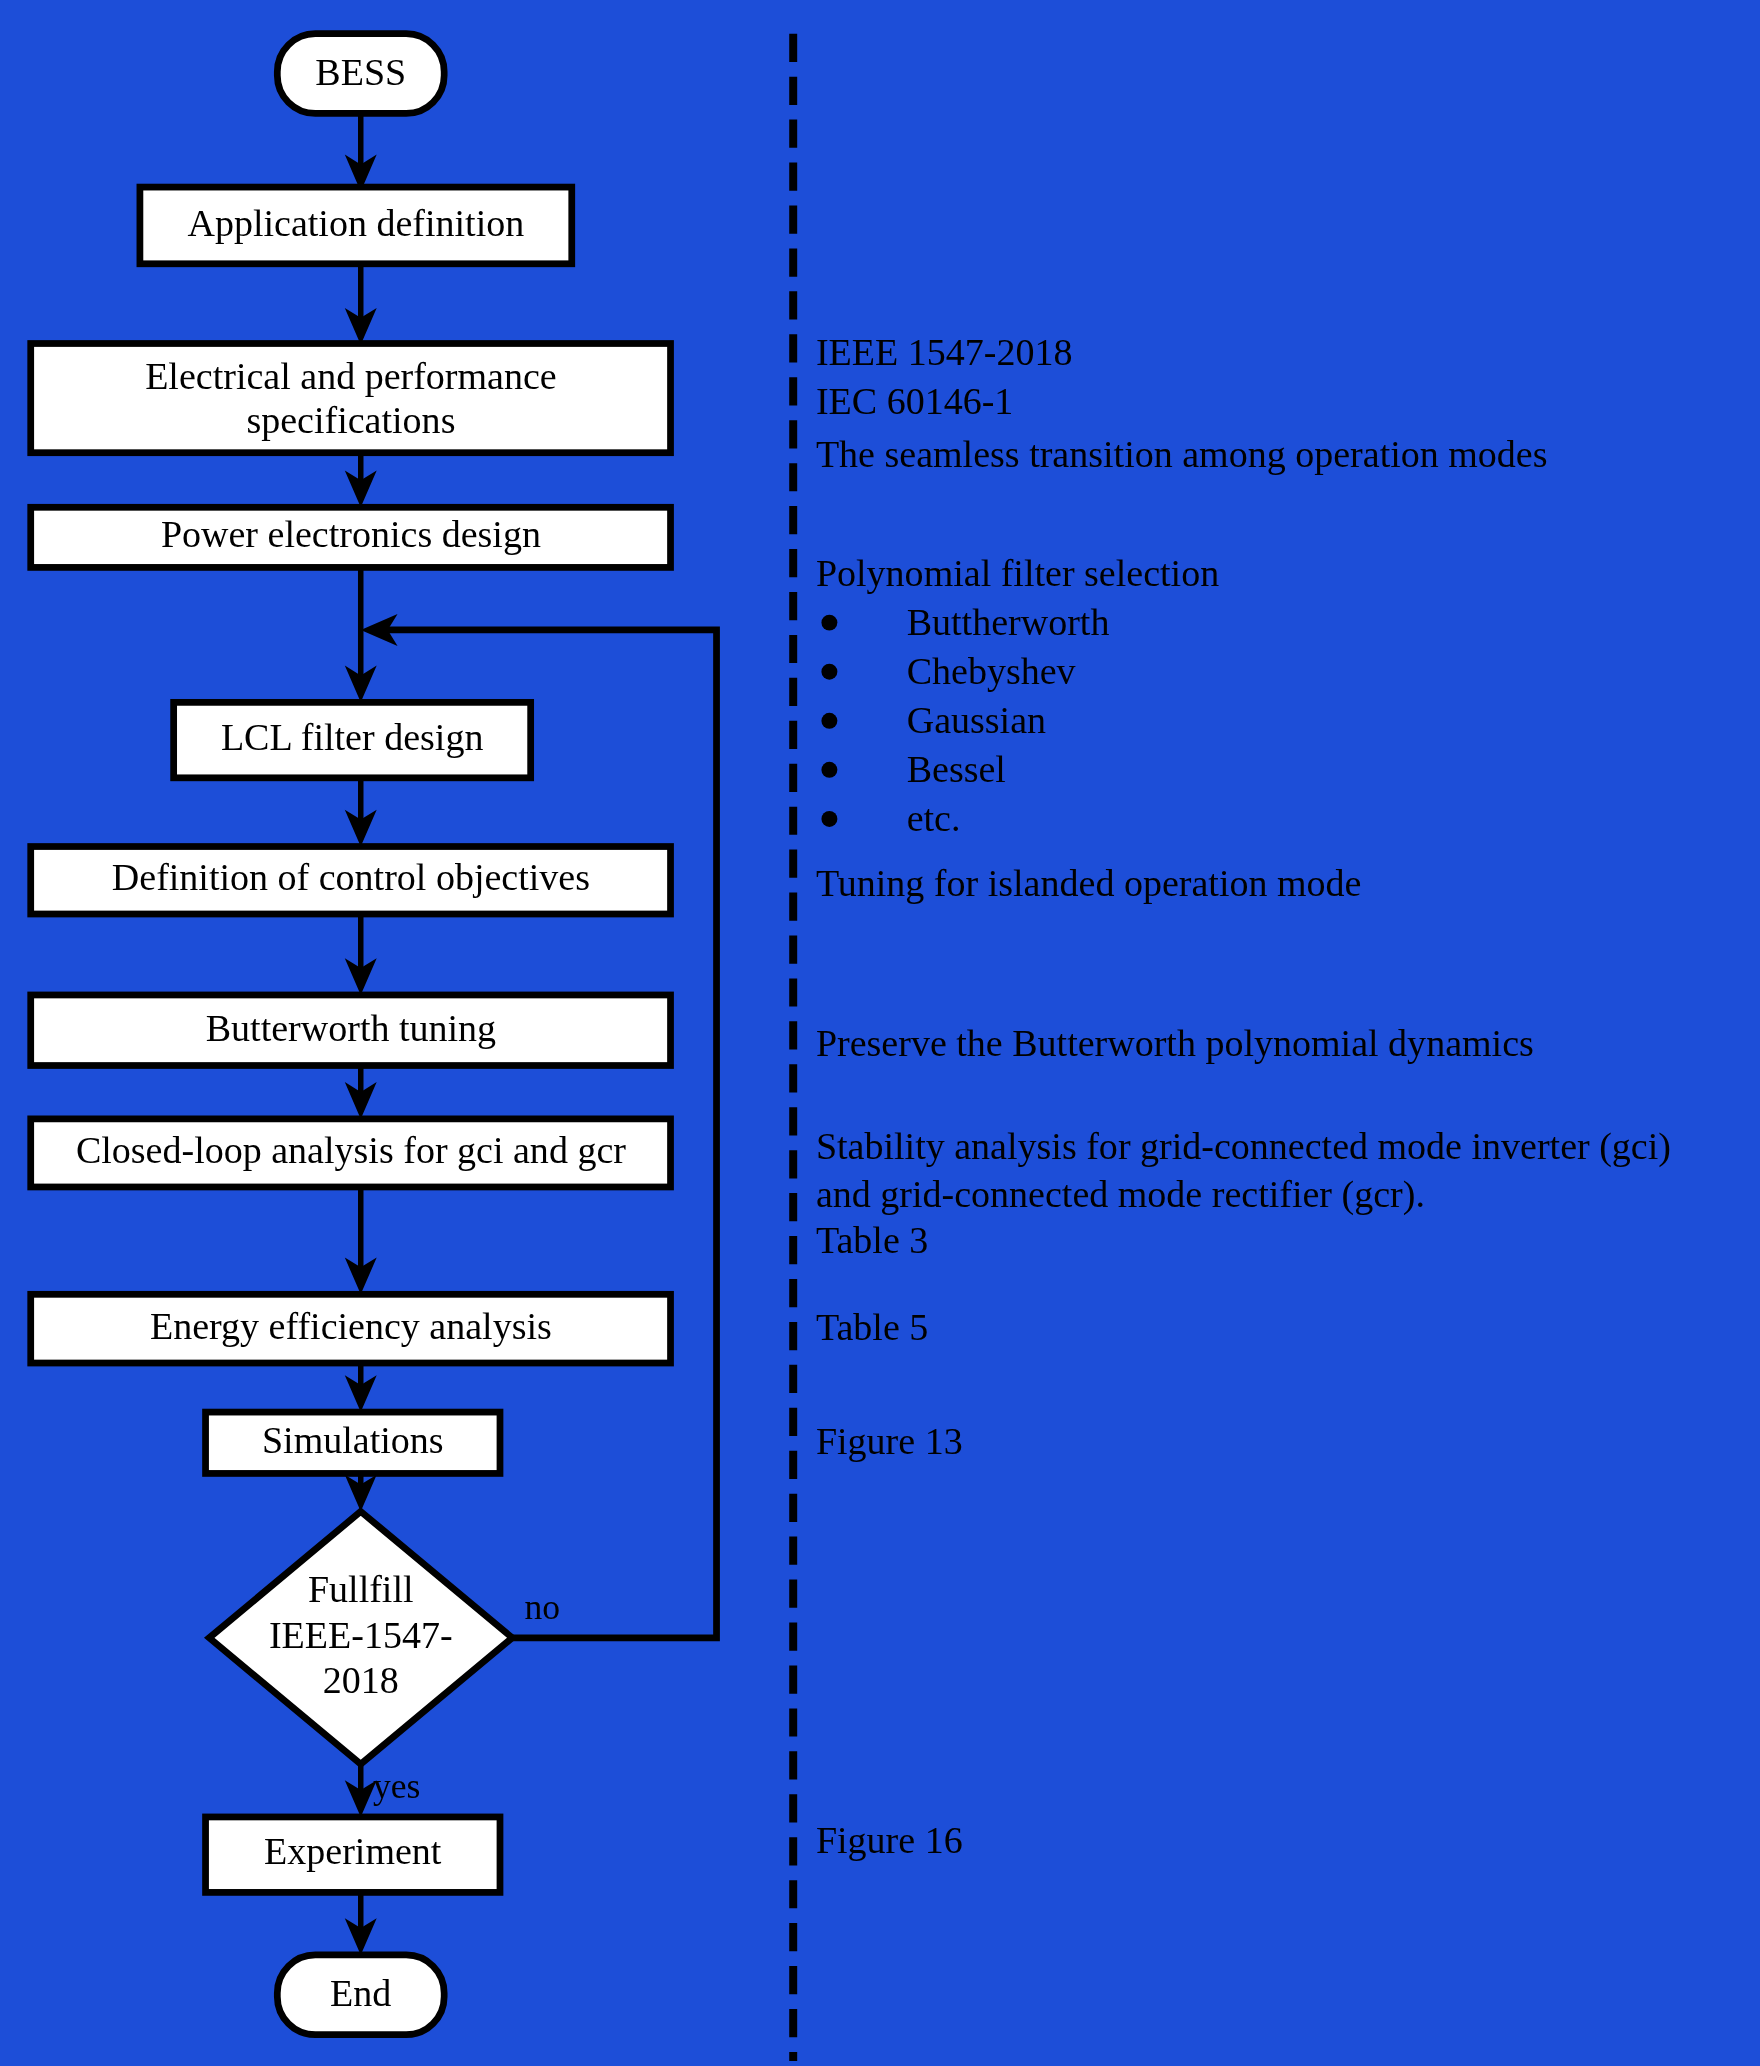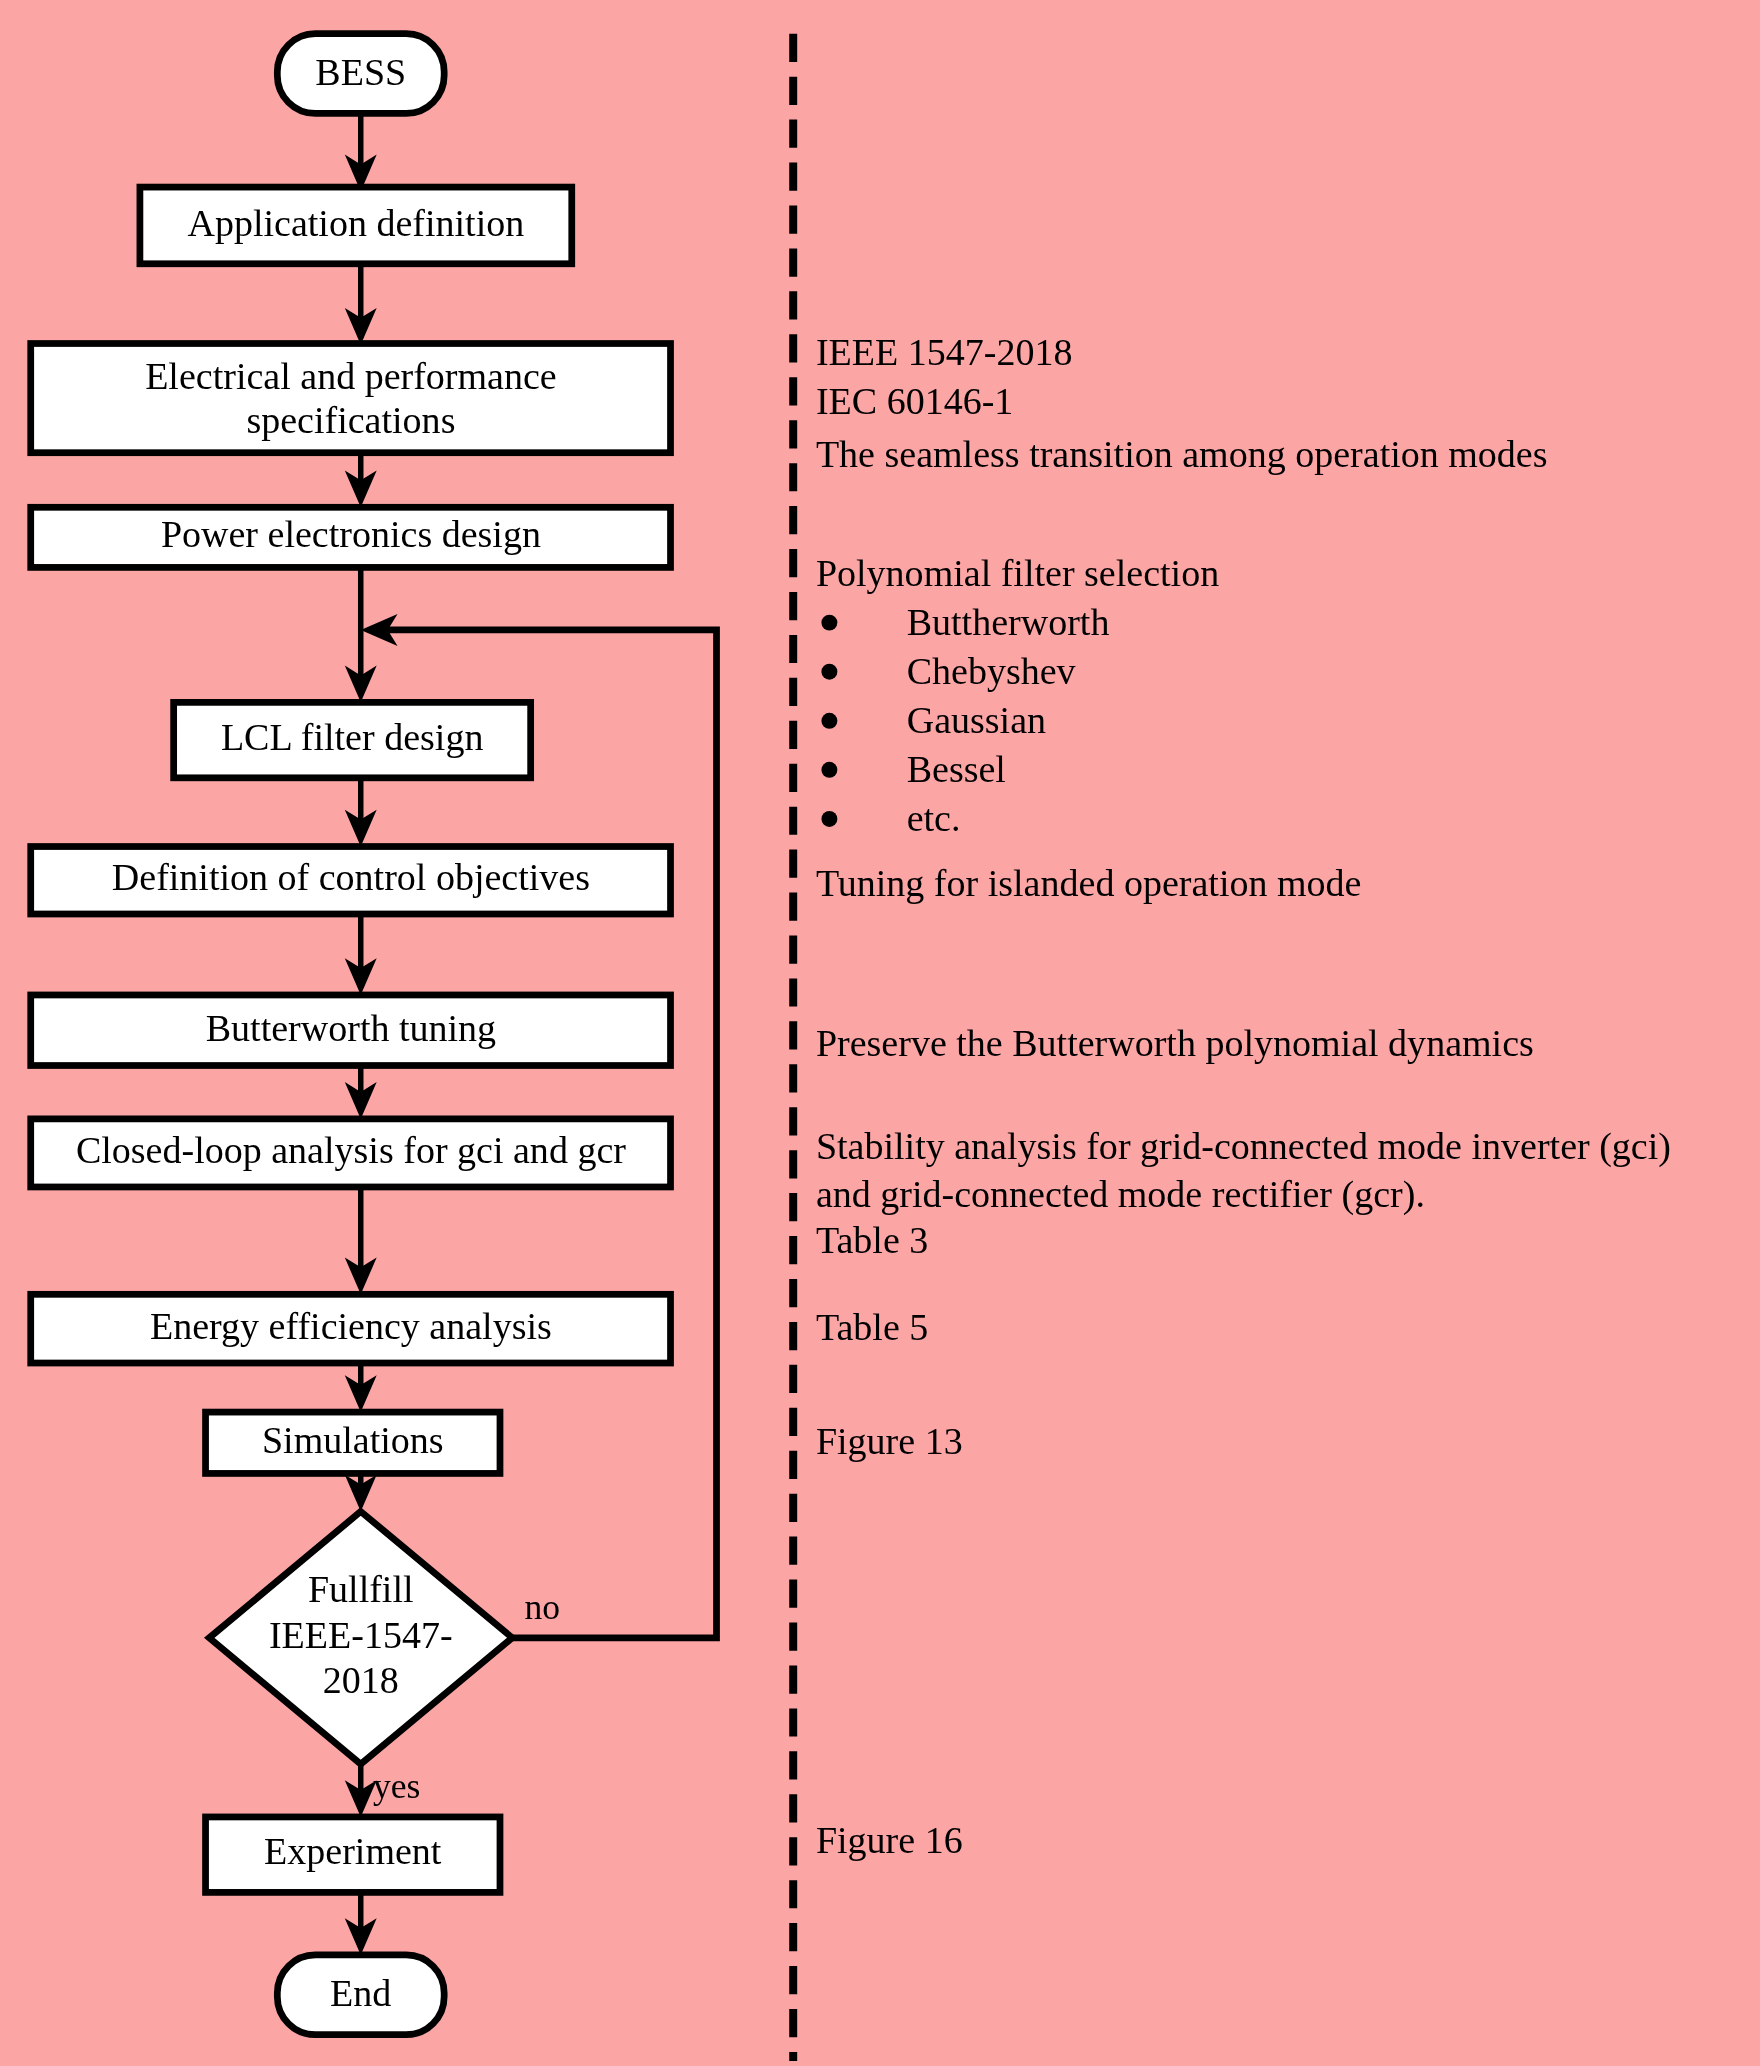--- a/index.html
+++ b/index.html
@@ -1,20 +1,20 @@
 <!DOCTYPE html>
 <html style="font-size:9.8px"><head>
 <meta charset="utf-8">
 <style>
   html,body{margin:0;padding:0;background:#ffffff;}
   body{font-family:"Liberation Serif", serif;color:#000;}
   #page{
     position:relative;
     width:1760px;height:2066px;
-    background:#fca5a5;
+    background:#1d4ed8;
     overflow:hidden;
   }
   svg.chart-layer{position:absolute;left:0;top:0;width:1760px;height:2066px;}
   .node-text{
     font-family:"Liberation Serif", serif;
     font-size:62px;
     fill:#000;
     text-anchor:middle;
     dominant-baseline:middle;
   }

